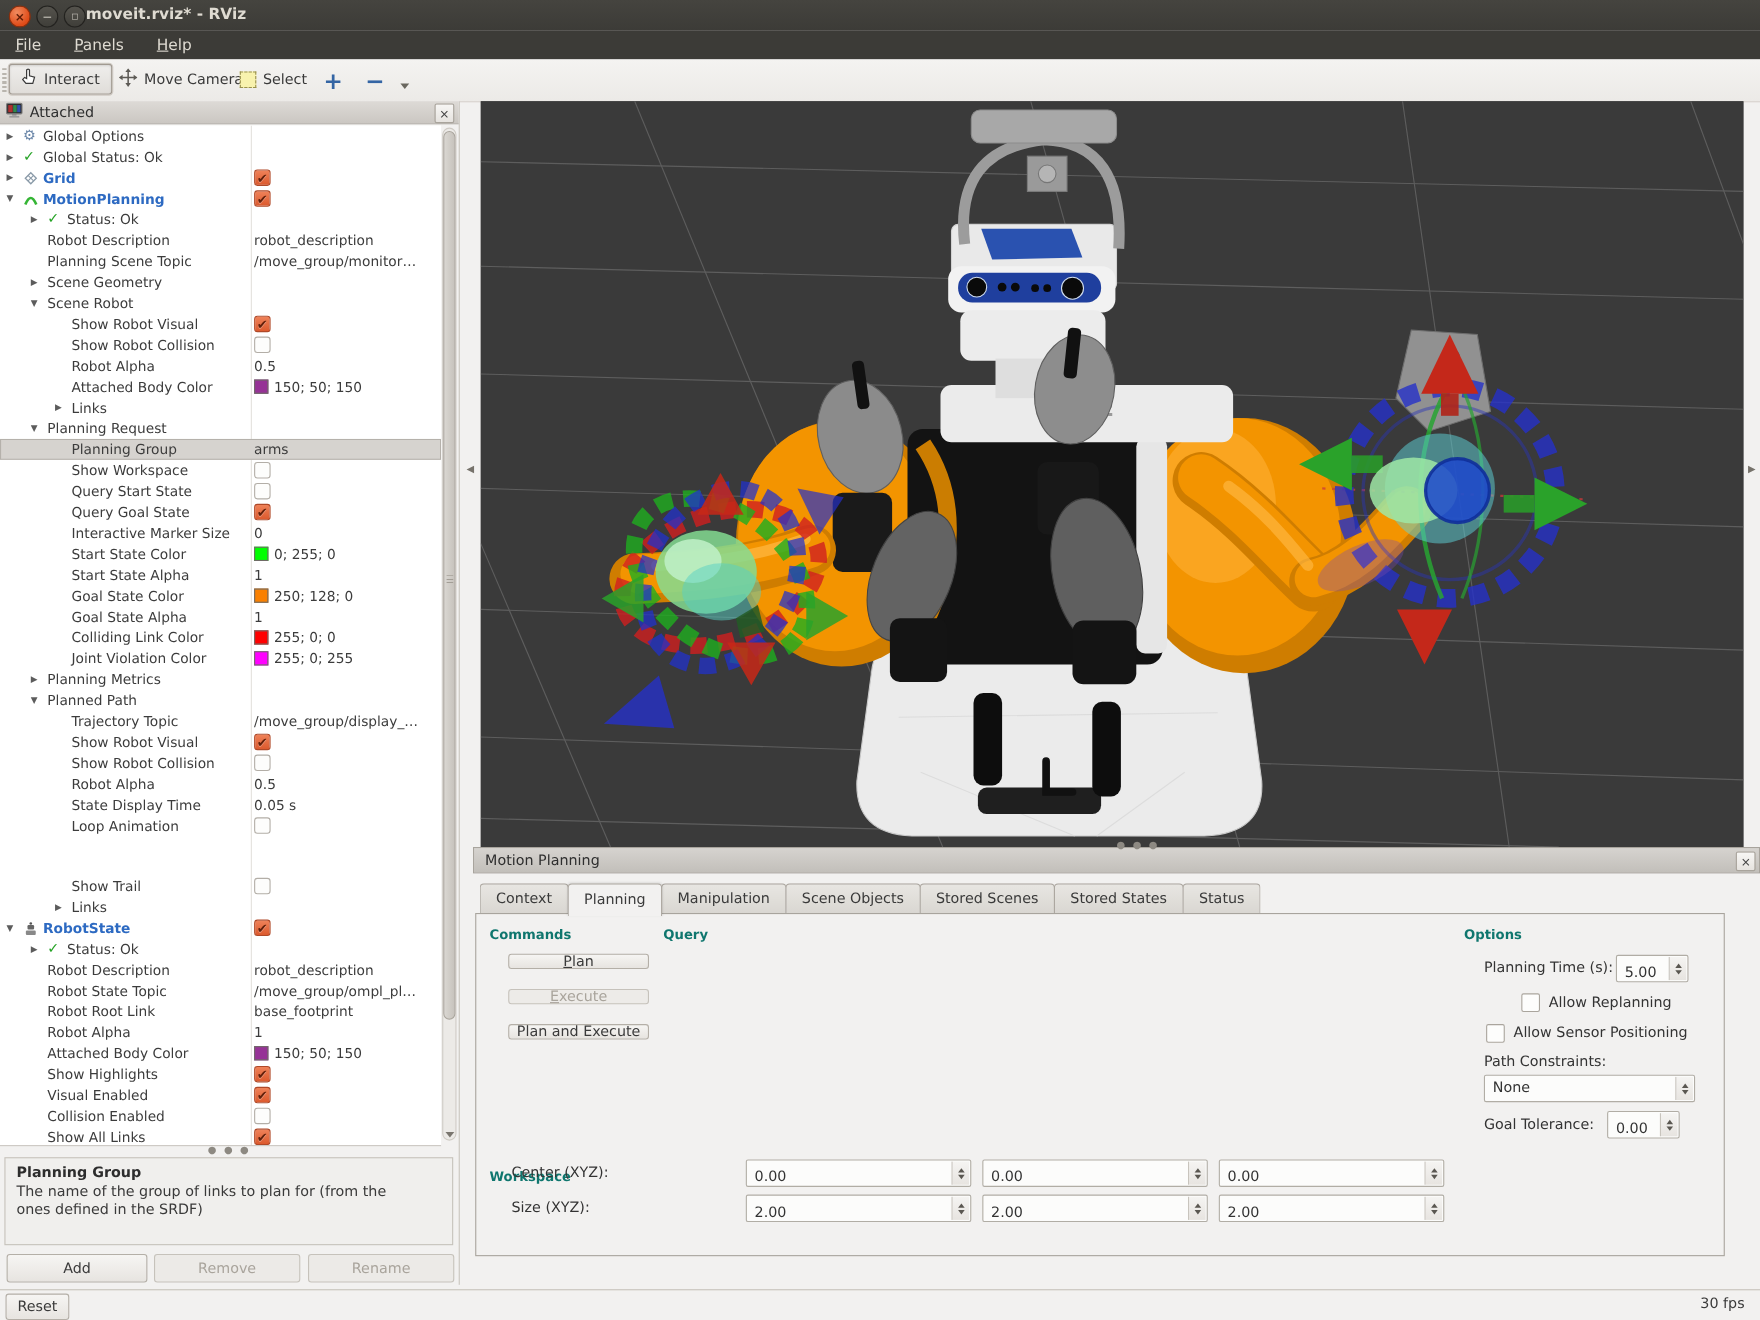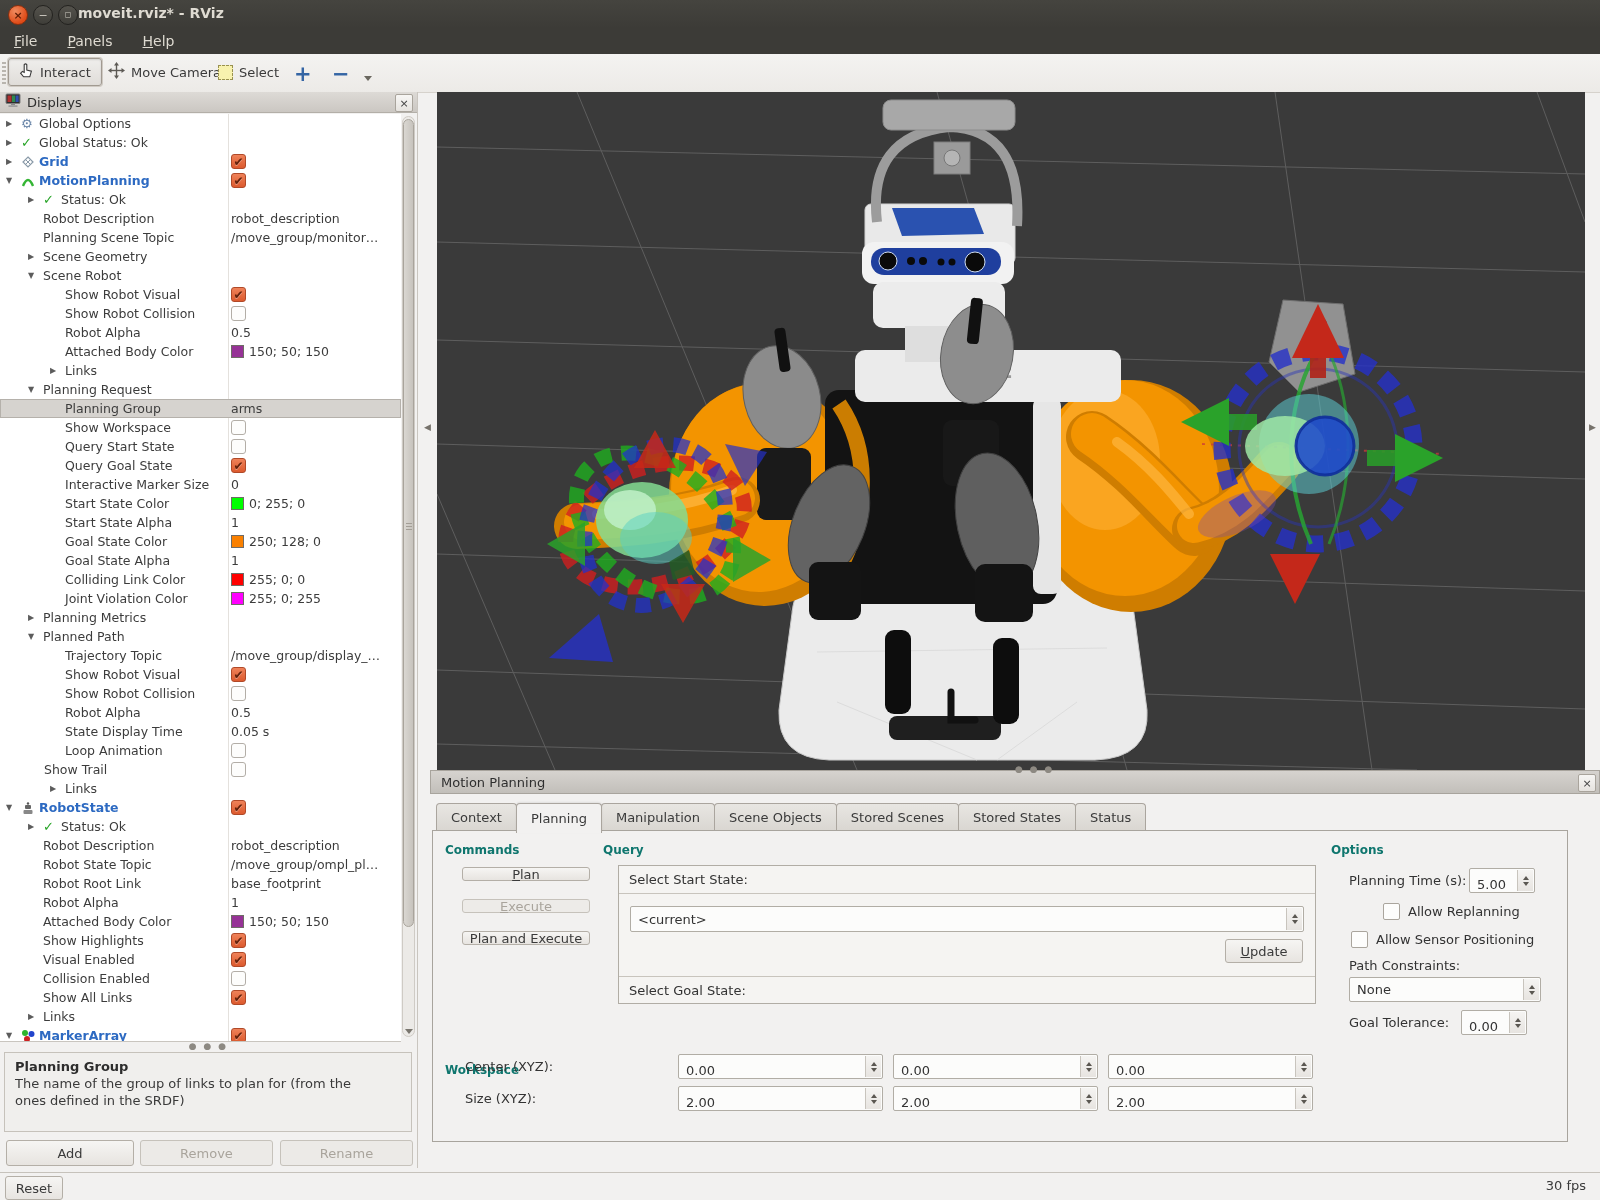--- a/index.html
+++ b/index.html
@@ -191,21 +191,21 @@
     <span>
       <svg width="16" height="15" viewBox="0 0 16 15">
           <rect x="1" y="1" width="14" height="9.5" rx="1" fill="#2e2e2e" stroke="#7d7d7d"></rect>
           <rect x="2.5" y="2.5" width="4" height="6.5" fill="#b03030"></rect>
           <rect x="7" y="2.5" width="3.2" height="6.5" fill="#2e8a4e"></rect>
           <rect x="10.6" y="2.5" width="3" height="6.5" fill="#3050b0"></rect>
           <rect x="6" y="10.5" width="4" height="1.6" fill="#8a8a8a"></rect>
           <rect x="3.5" y="12.3" width="9" height="1.6" fill="#9a9a9a"></rect>
         </svg>
     </span>
-    <span class="t">Displays</span>
+    <span class="t">Attached</span>
   </div>
   <div class="panel-close" id="displays-close">×</div>
   <div id="tree">
     <div class="col-sep"></div>
   <div class="tree-row" style="padding-left: 6px;">
         <span class="exp">▶</span>
         <span class="ticon">
           <span style="color:#6a86a8;font-size:13px;">⚙</span>
         </span>
         <span class="tlabel">Global Options</span>
@@ -432,21 +432,21 @@
           <span>0.05 s</span>
         </span>
       </div>
       <div class="tree-row" style="padding-left: 50px;">
         <span class="exp"></span>
         <span class="tlabel">Loop Animation</span>
         <span class="tval">
           <span class="cbx off"></span>
         </span>
       </div>
-      <div class="tree-row" style="padding-left: 29px;">
+      <div class="tree-row" style="padding-left: 50px; margin-top: 36px;">
         <span class="exp"></span>
         <span class="tlabel">Show Trail</span>
         <span class="tval">
           <span class="cbx off"></span>
         </span>
       </div>
       <div class="tree-row" style="padding-left: 50px;">
         <span class="exp">▶</span>
         <span class="tlabel">Links</span>
       </div>
@@ -731,36 +731,20 @@
       <span class="fl">Plan</span>
       </div>
     <div class="mbtn disabled" style="left:29px;top:68px;width:128px;">
       <span class="fl">Execute</span>
       </div>
     <div class="mbtn" style="left:29px;top:100px;width:128px;">
       <span>Plan and Execute</span>
       </div>
 
     <div class="sect-h" style="left:170px;top:12px;">Query</div>
-    <div id="query-box">
-      <div class="qrow" style="top:0;">Select Start State:</div>
-      <div id="q-sep1"></div>
-      <div class="combo" style="position:absolute;left:11px;top:40px;width:674px;height:26px;">
-        <span>&lt;current&gt;</span>
-        <span class="arrows">
-            <span class="tri-u"></span>
-            <span class="tri-d"></span>
-          </span>
-      </div>
-      <div class="mbtn" style="left:606px;top:73px;width:78px;height:24px;">
-        <span class="fl">Update</span>
-        </div>
-      <div id="q-sep2"></div>
-      <div class="qrow" style="top:111px;">Select Goal State:</div>
-    </div>
 
     <div class="sect-h" style="left:898px;top:12px;">Options</div>
     <div class="opt-label" style="left:916px;top:42px;">Planning Time (s):</div>
     <div class="spin" style="position:absolute;left:1036px;top:37px;width:66px;height:25px;">
       <span>5.00</span>
       <span class="arrows">
           <span class="tri-u"></span>
           <span class="tri-d"></span>
         </span>
     </div>

